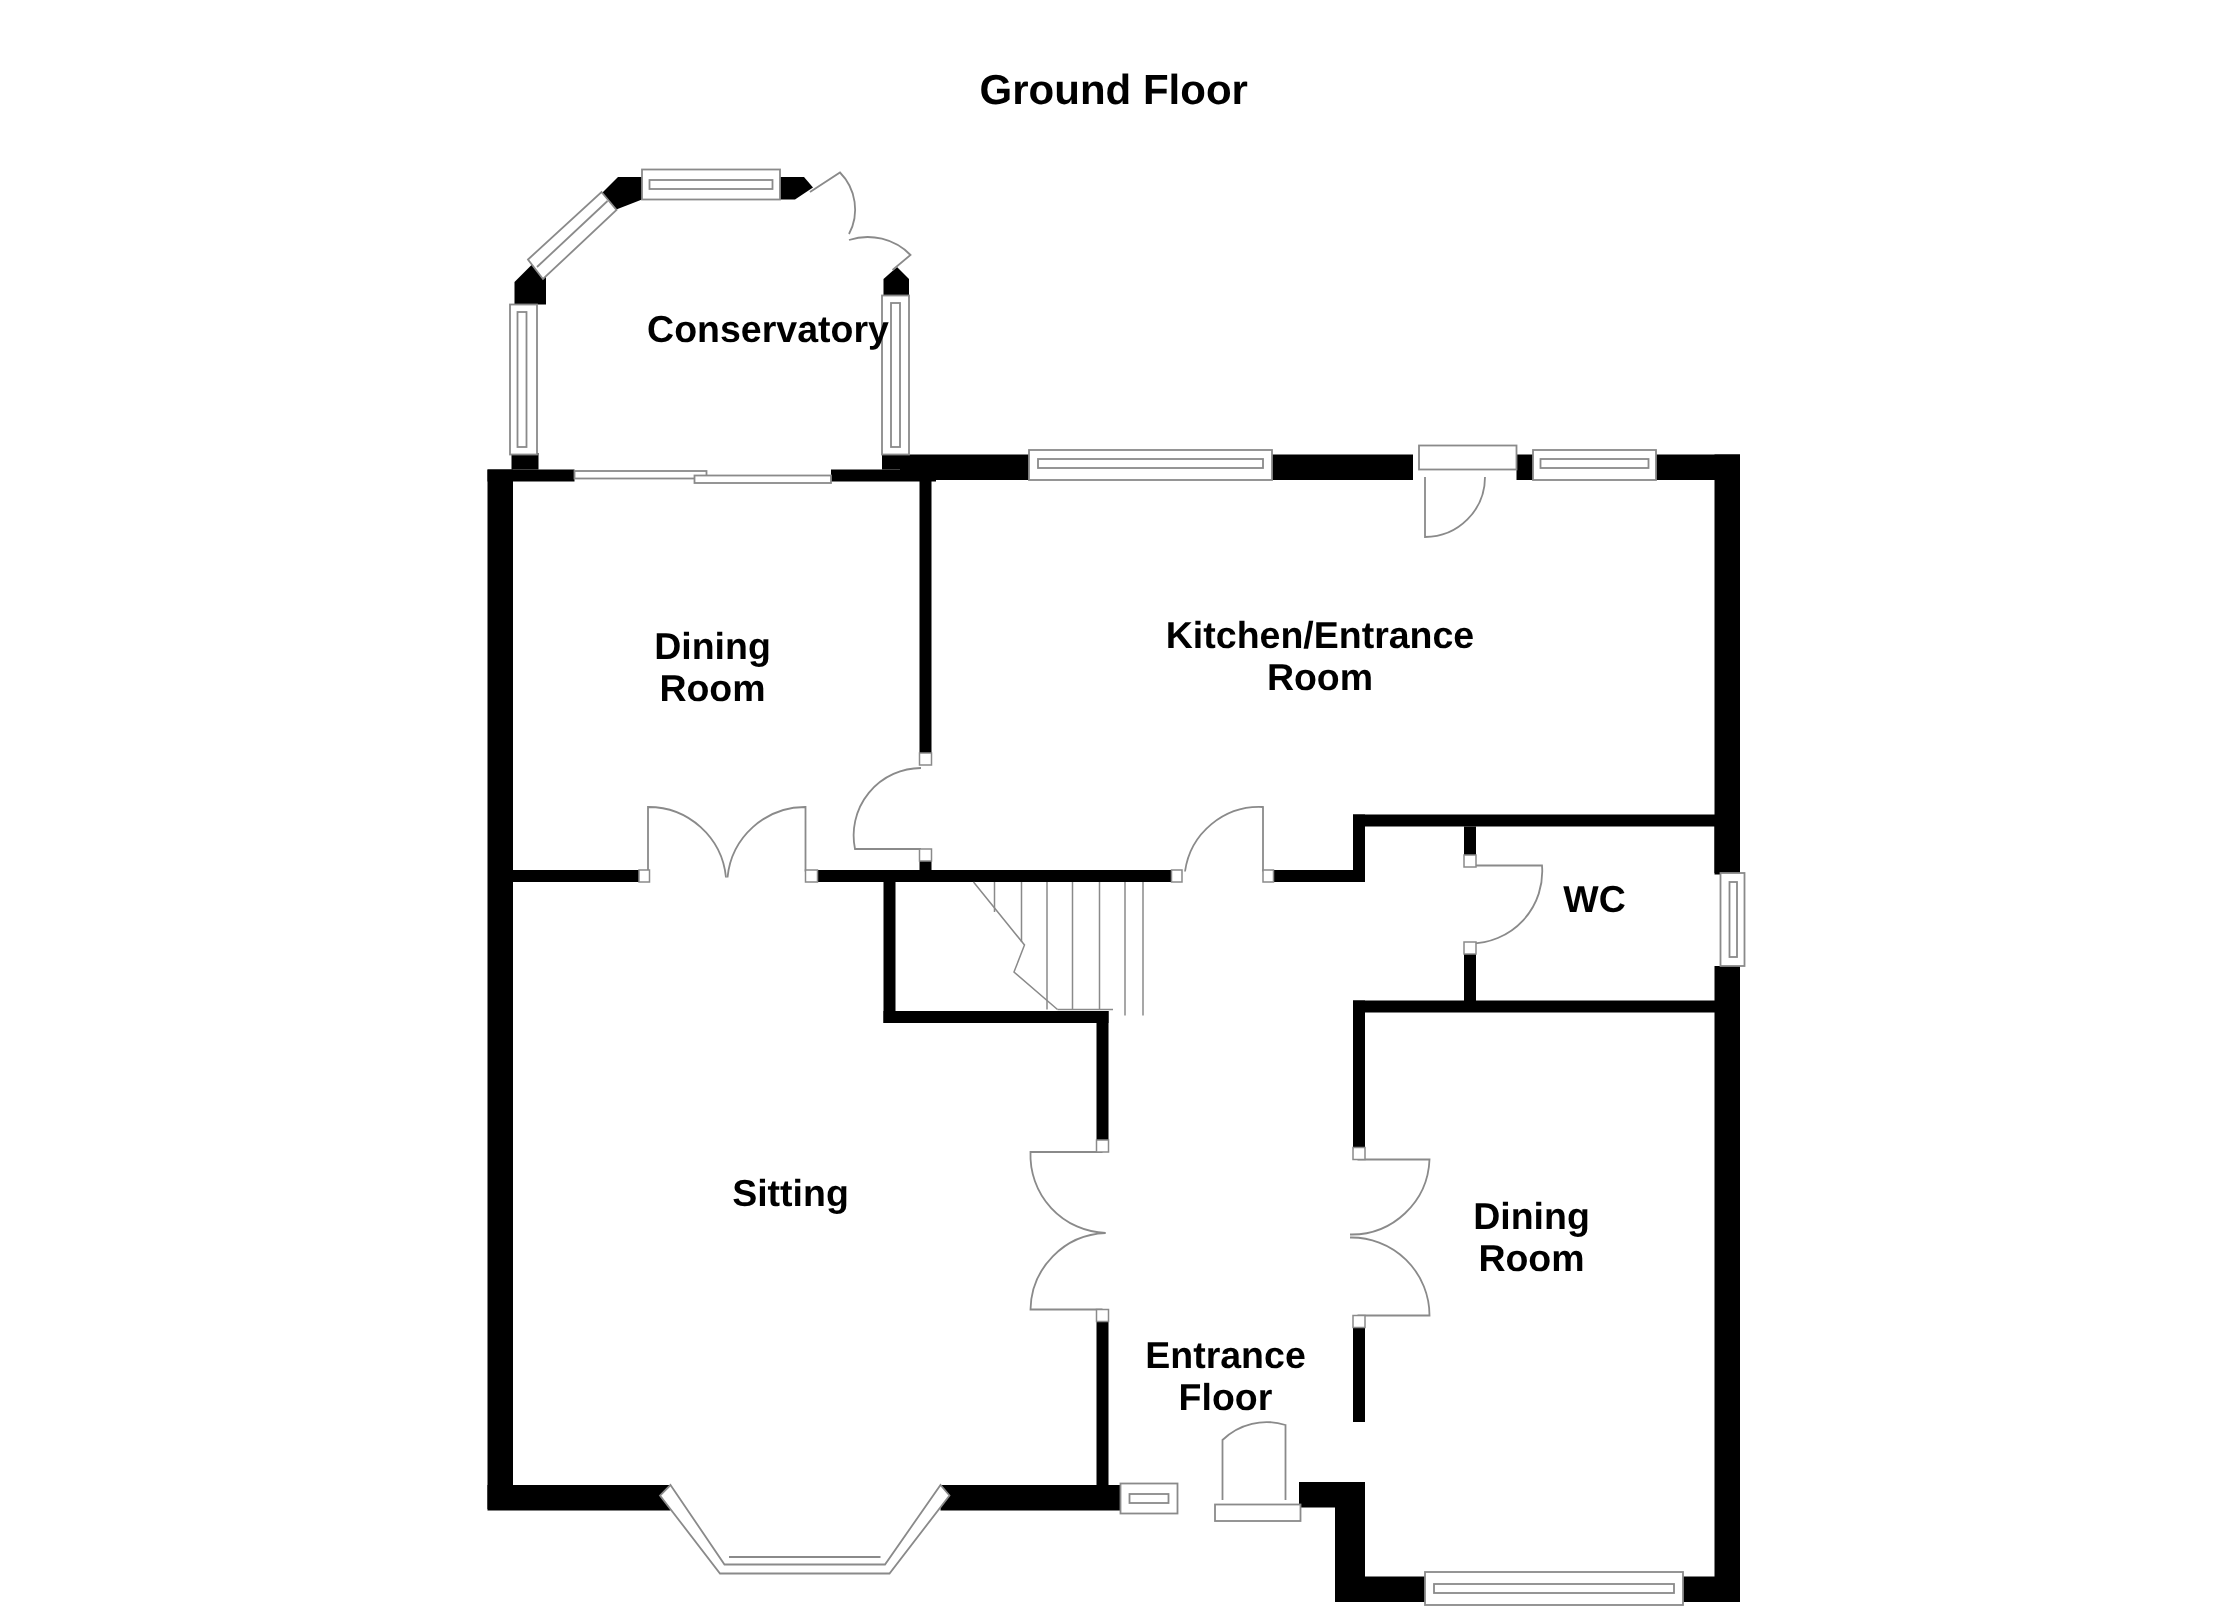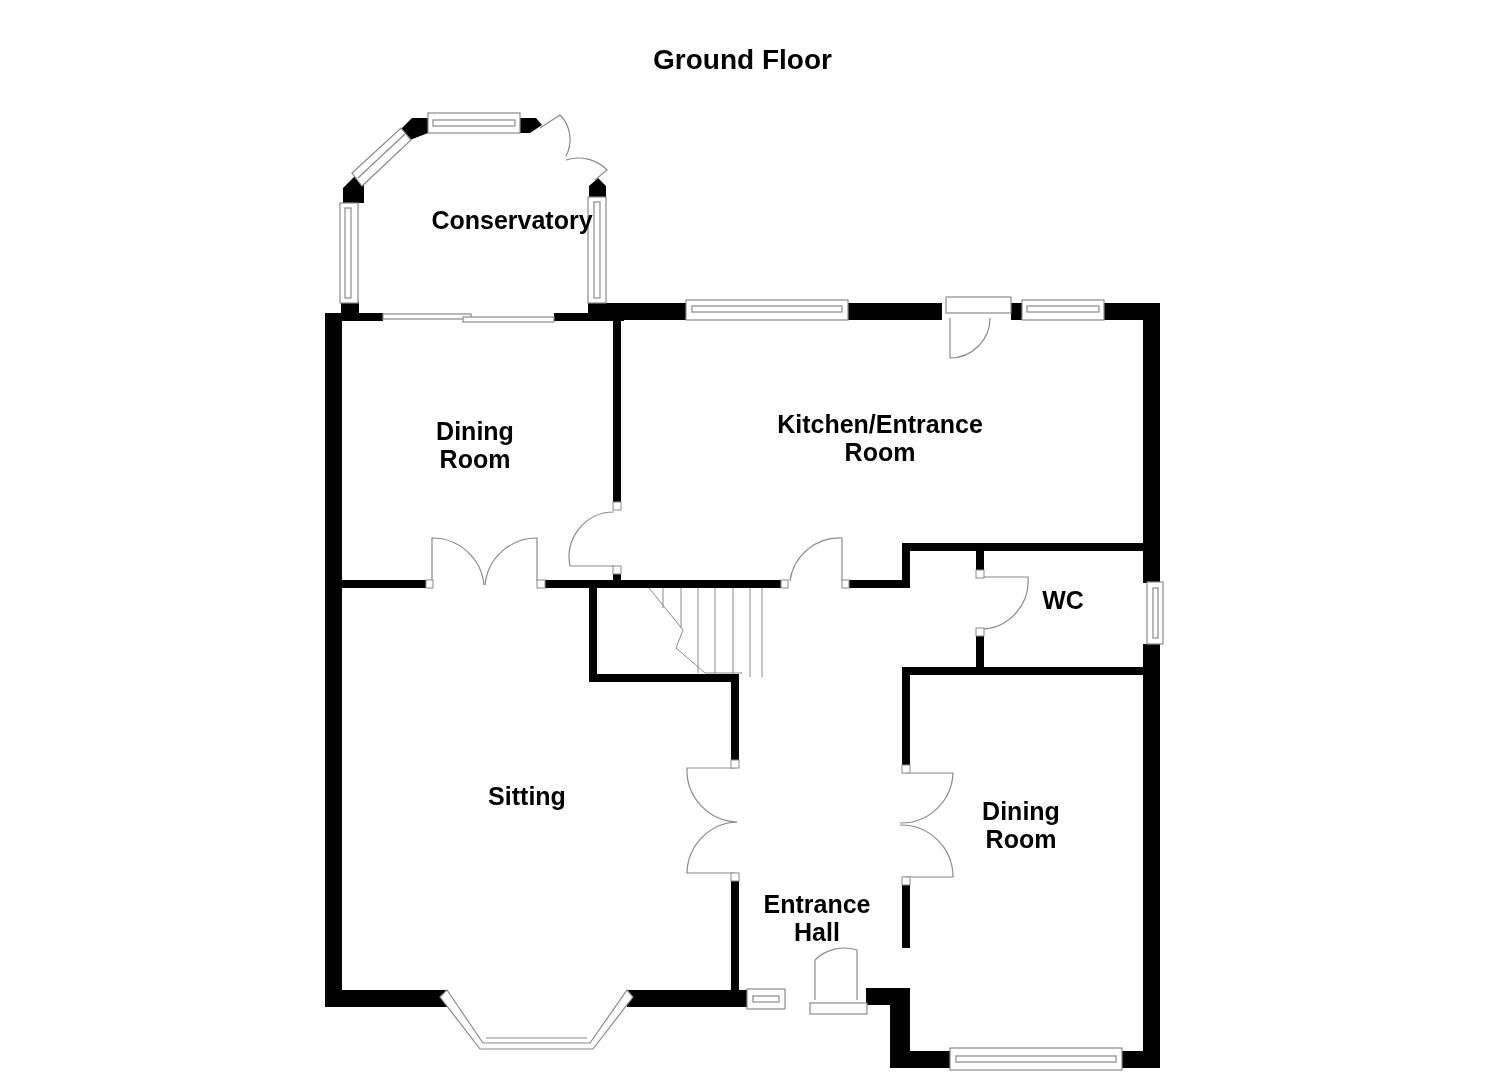--- a/index.html
+++ b/index.html
@@ -162,14 +162,14 @@
     <div class="label" style="left: 468px; top: 206px; margin-left: 44px;">Conservatory</div>
     <div class="label" style="left: 475px; top: 417px;">Dining
 Room</div>
     <div class="label" style="left: 880px; top: 410px;">Kitchen/Entrance
 Room</div>
     <div class="label" style="left: 1063px; top: 586px; text-align: center;">WC</div>
     <div class="label" style="left: 527px; top: 782px;">Sitting</div>
     <div class="label" style="left: 1021px; top: 797px;">Dining
 Room</div>
     <div class="label" style="left: 817px; top: 890px;">Entrance
-Hall</div>
+Floor</div>
   </div>
 
 </body></html>

